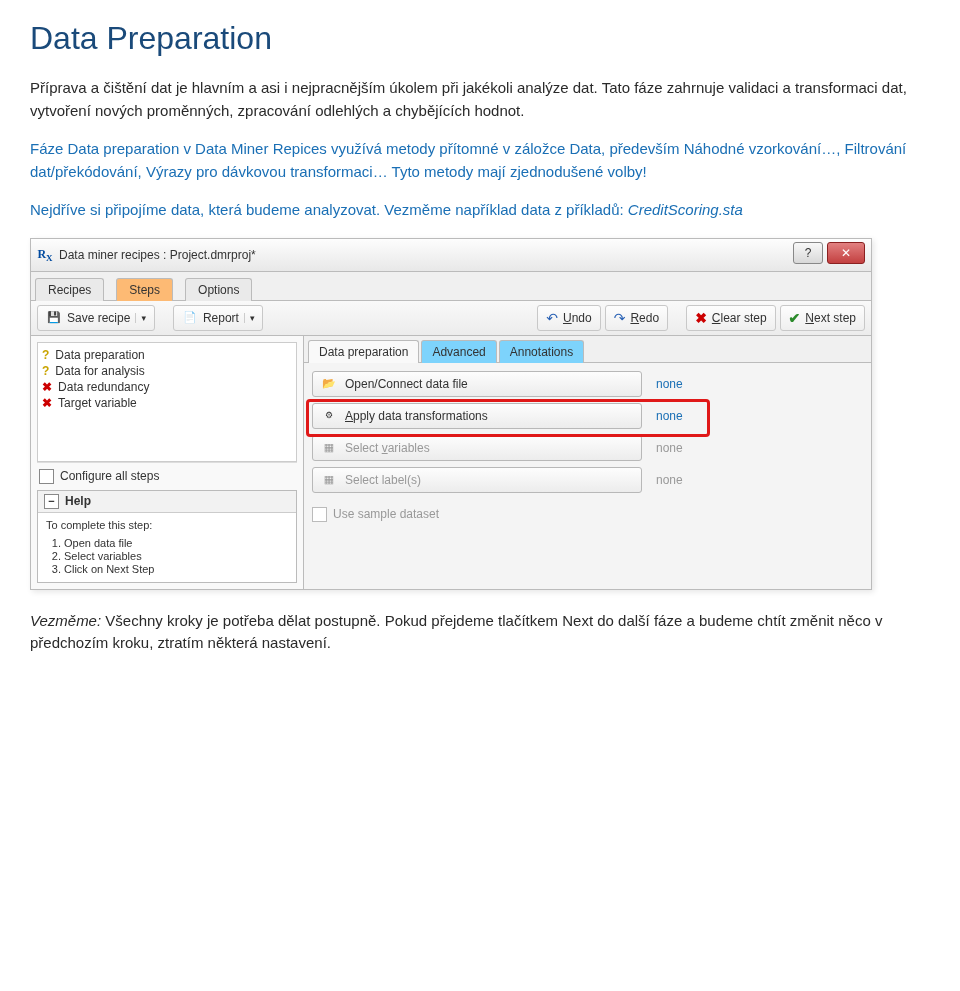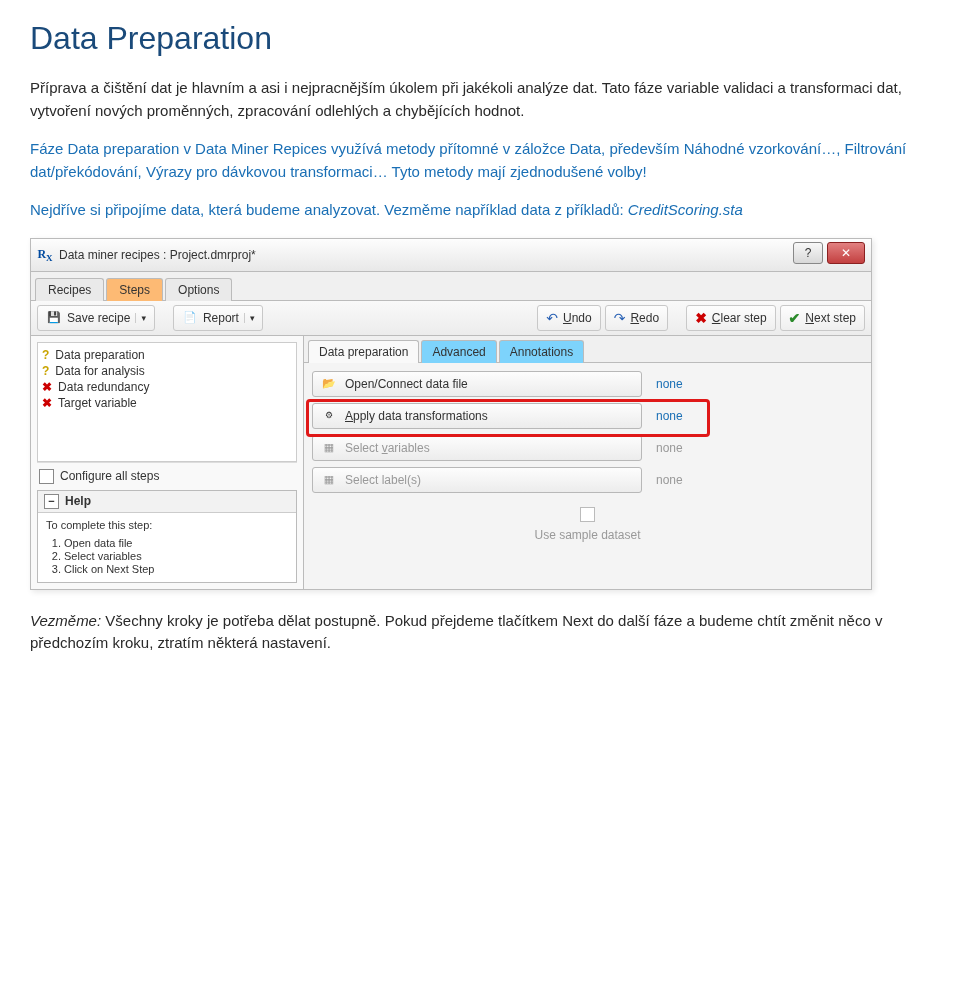--- a/index.html
+++ b/index.html
@@ -86,21 +86,21 @@
     padding-left:4px;
     font-size:12px;
   }
   .top-tab {
     padding:4px 12px;
     border:1px solid #bbb;
     border-bottom:none;
     border-top-left-radius:3px;
     border-top-right-radius:3px;
     background:#eaeaea;
-    margin-right:2px;
+    margin-right:12px;
     position:relative;
     top:1px;
   }
   .top-tab.active {
     background:#fdba74;
   }
   
   .toolbar {
     height:34px;
     background: linear-gradient(to bottom,#f9f9f9,#ececec);
@@ -234,21 +234,20 @@
   .highlight-red {
     position:absolute;
     border:3px solid #e01818;
     border-radius:4px;
     pointer-events:none;
   }
   .chk-row {
     display:flex;align-items:center;gap:6px;
     padding:4px 0;
     color:#999;
-    flex-direction:column;
   }
   .variables-group {
     border:1px solid #c8c8c8;
     border-radius:3px;
     margin-top:10px;
     background:#f4f4f4;
     position:relative;
     padding:8px;
     height:140px;
   }
@@ -264,21 +263,21 @@
     border:1px solid #aaa;
     background:#fff;
   }
   .mini-icon { width:16px;height:16px;display:inline-flex;align-items:center;justify-content:center;font-size:11px;}
 </style>
 </head>
 <body>
 
 <h1>Data Preparation</h1>
 
-<p class="body">Příprava a čištění dat je hlavním a asi i nejpracnějším úkolem při jakékoli analýze dat. Tato fáze variable validaci a transformaci dat, vytvoření nových proměnných, zpracování odlehlých a chybějících hodnot.</p>
+<p class="body">Příprava a čištění dat je hlavním a asi i nejpracnějším úkolem při jakékoli analýze dat. Tato fáze zahrnuje validaci a transformaci dat, vytvoření nových proměnných, zpracování odlehlých a chybějících hodnot.</p>
 
 <p class="body">
   <span class="blue">Fáze </span><span class="blue">Data preparation</span><span class="blue"> v Data Miner Repices využívá metody přítomné v záložce </span><span class="blue">Data</span><span class="blue">, především </span><span class="blue">Náhodné vzorkování…</span><span class="blue">, </span><span class="blue">Filtrování dat/překódování</span><span class="blue">, </span><span class="blue">Výrazy pro dávkovou transformaci…</span><span class="blue"> Tyto metody mají zjednodušené volby!</span>
 </p>
 
 <p class="body">
   <span class="blue">Nejdříve si připojíme data, která budeme analyzovat. Vezměme například data z příkladů: </span><span class="blue italic">CreditScoring.sta</span>
 </p>
 
 <div class="screenshot-box">

